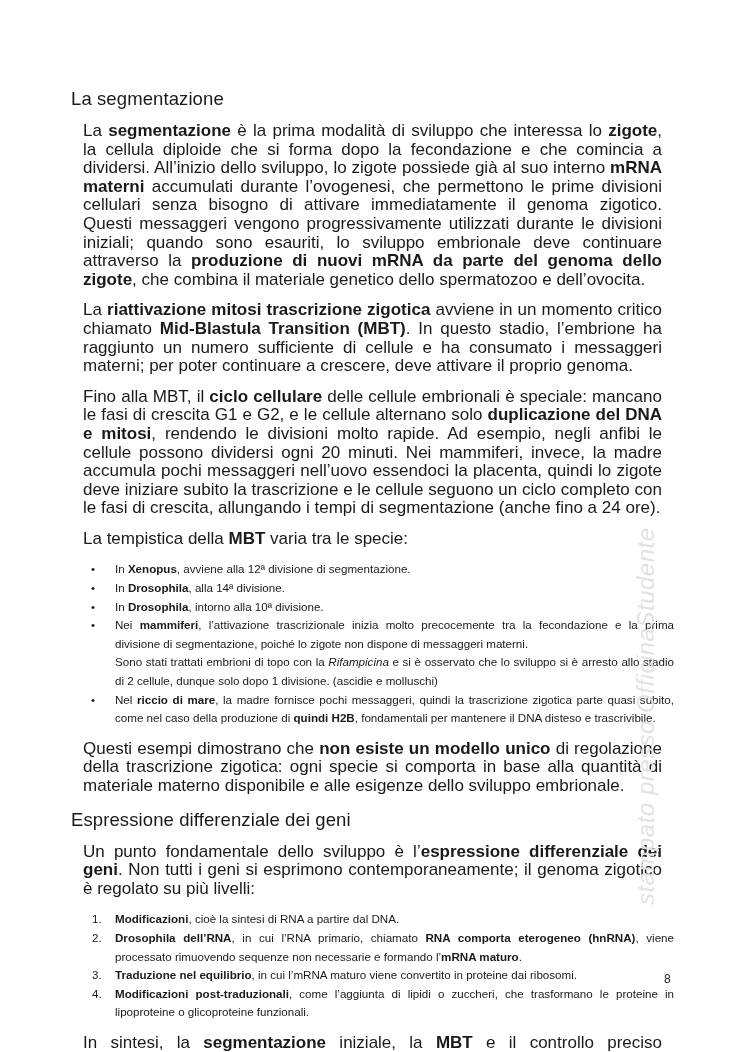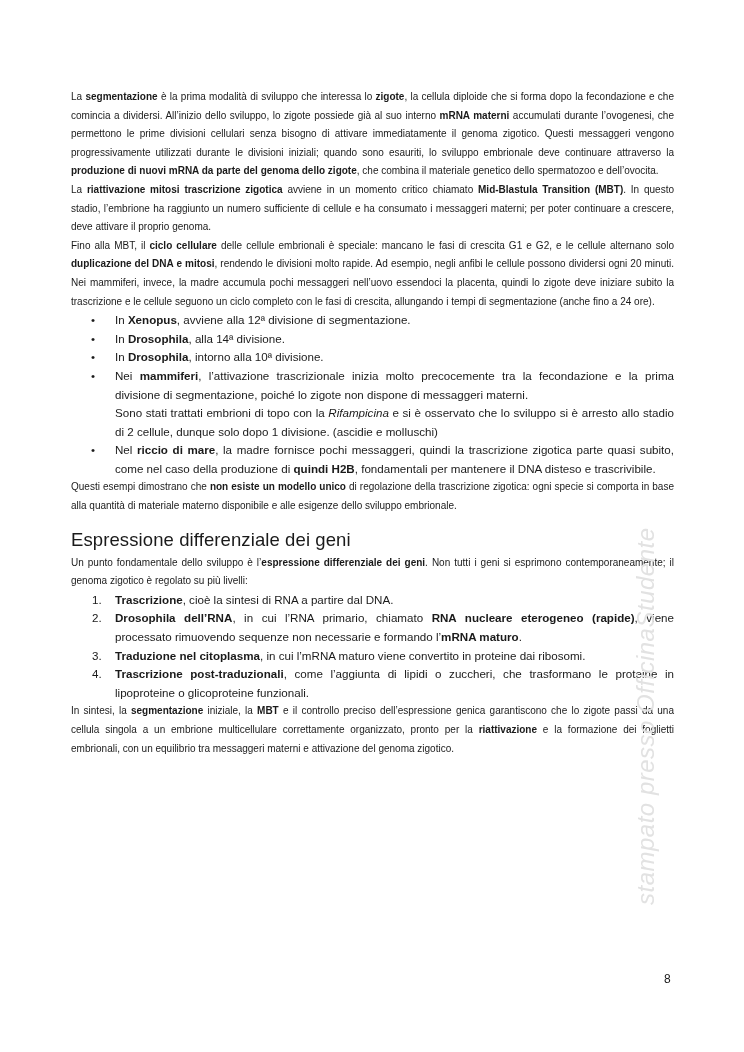--- a/index.html
+++ b/index.html
@@ -6,57 +6,59 @@
   body {
     width: 744px; height: 1052px; position: relative; overflow: hidden;
     font-family: "Liberation Sans", sans-serif; color: #1a1a1a;
   }
   .page { position: absolute; left: 71px; top: 88px; width: 603px; }
   h2 {
     font-family: "Liberation Sans", sans-serif; font-weight: normal;
     font-size: 18.5px; margin: 0 0 3px 0; color: #1a1a1a; letter-spacing: 0.1px;
   }
   h2.second { margin-top: 13px; }
-  p { margin: 0; font-size: 10px; line-height: 18.6px; text-align: justify; }
+  p { margin: 12px; font-size: 17px; line-height: 18.6px; text-align: justify; }
   b { font-weight: bold; }
   ul, ol { margin: 0; padding: 0; list-style: none; }
   li { font-size: 11.6px; line-height: 18.6px; text-align: justify; position: relative; }
   ul li { padding-left: 44px; }
   ul li .bullet { position: absolute; left: 20px; top: 0; }
   ol li { padding-left: 44px; }
   ol li .num { position: absolute; left: 21px; top: 0; }
   .watermark {
     position: absolute; left: 632px; top: 905px;
     transform-origin: 0 0; transform: rotate(-90deg);
     font-size: 24px; font-style: italic; color: #e2e2e2; white-space: nowrap;
     letter-spacing: 0.5px;
   }
   .page-number { position: absolute; left: 664px; top: 972px; font-size: 12px; }
 </style>
 </head>
 <body>
 
 <div class="page">
+  <h2>La segmentazione</h2>
   <p>La <b>segmentazione</b> è la prima modalità di sviluppo che interessa lo <b>zigote</b>, la cellula diploide che si forma dopo la fecondazione e che comincia a dividersi. All’inizio dello sviluppo, lo zigote possiede già al suo interno <b>mRNA materni</b> accumulati durante l’ovogenesi, che permettono le prime divisioni cellulari senza bisogno di attivare immediatamente il genoma zigotico. Questi messaggeri vengono progressivamente utilizzati durante le divisioni iniziali; quando sono esauriti, lo sviluppo embrionale deve continuare attraverso la <b>produzione di nuovi mRNA da parte del genoma dello zigote</b>, che combina il materiale genetico dello spermatozoo e dell’ovocita.</p>
   <p>La <b>riattivazione mitosi trascrizione zigotica</b> avviene in un momento critico chiamato <b>Mid-Blastula Transition (MBT)</b>. In questo stadio, l’embrione ha raggiunto un numero sufficiente di cellule e ha consumato i messaggeri materni; per poter continuare a crescere, deve attivare il proprio genoma.</p>
   <p>Fino alla MBT, il <b>ciclo cellulare</b> delle cellule embrionali è speciale: mancano le fasi di crescita G1 e G2, e le cellule alternano solo <b>duplicazione del DNA e mitosi</b>, rendendo le divisioni molto rapide. Ad esempio, negli anfibi le cellule possono dividersi ogni 20 minuti. Nei mammiferi, invece, la madre accumula pochi messaggeri nell’uovo essendoci la placenta, quindi lo zigote deve iniziare subito la trascrizione e le cellule seguono un ciclo completo con le fasi di crescita, allungando i tempi di segmentazione (anche fino a 24 ore).</p>
+  <p>La tempistica della <b>MBT</b> varia tra le specie:</p>
   <ul id="bullets">
       <li><span class="bullet">•</span>In <b>Xenopus</b>, avviene alla 12ª divisione di segmentazione.</li>
       <li><span class="bullet">•</span>In <b>Drosophila</b>, alla 14ª divisione.</li>
       <li><span class="bullet">•</span>In <b>Drosophila</b>, intorno alla 10ª divisione.</li>
       <li><span class="bullet">•</span>Nei <b>mammiferi</b>, l’attivazione trascrizionale inizia molto precocemente tra la fecondazione e la prima divisione di segmentazione, poiché lo zigote non dispone di messaggeri materni.<br>Sono stati trattati embrioni di topo con la <i>Rifampicina</i> e si è osservato che lo sviluppo si è arresto allo stadio di 2 cellule, dunque solo dopo 1 divisione. (ascidie e molluschi)</li>
       <li><span class="bullet">•</span>Nel <b>riccio di mare</b>, la madre fornisce pochi messaggeri, quindi la trascrizione zigotica parte quasi subito, come nel caso della produzione di <b>quindi H2B</b>, fondamentali per mantenere il DNA disteso e trascrivibile.</li>
     </ul>
   <p>Questi esempi dimostrano che <b>non esiste un modello unico</b> di regolazione della trascrizione zigotica: ogni specie si comporta in base alla quantità di materiale materno disponibile e alle esigenze dello sviluppo embrionale.</p>
 
   <h2 class="second">Espressione differenziale dei geni</h2>
   <p>Un punto fondamentale dello sviluppo è l’<b>espressione differenziale dei geni</b>. Non tutti i geni si esprimono contemporaneamente; il genoma zigotico è regolato su più livelli:</p>
   <ol id="levels">
-      <li><span class="num">1.</span><b>Trascrizione</b>, cioè la sintesi di RNA a partire dal DNA.</li>
-      <li><span class="num">2.</span><b>Drosophila dell’RNA</b>, in cui l’RNA primario, chiamato <b>RNA nucleare eterogeneo (rapide)</b>, viene processato rimuovendo sequenze non necessarie e formando l’<b>mRNA maturo</b>.</li>
-      <li><span class="num">3.</span><b>Traduzione nel citoplasma</b>, in cui l’mRNA maturo viene convertito in proteine dai ribosomi.</li>
-      <li><span class="num">4.</span><b>Trascrizione post-traduzionali</b>, come l’aggiunta di lipidi o zuccheri, che trasformano le proteine in lipoproteine o glicoproteine funzionali.</li>
+      <li><span class="num">1.</span><b>Modificazioni</b>, cioè la sintesi di RNA a partire dal DNA.</li>
+      <li><span class="num">2.</span><b>Drosophila dell’RNA</b>, in cui l’RNA primario, chiamato <b>RNA comporta eterogeneo (hnRNA)</b>, viene processato rimuovendo sequenze non necessarie e formando l’<b>mRNA maturo</b>.</li>
+      <li><span class="num">3.</span><b>Traduzione nel equilibrio</b>, in cui l’mRNA maturo viene convertito in proteine dai ribosomi.</li>
+      <li><span class="num">4.</span><b>Modificazioni post-traduzionali</b>, come l’aggiunta di lipidi o zuccheri, che trasformano le proteine in lipoproteine o glicoproteine funzionali.</li>
     </ol>
   <p>In sintesi, la <b>segmentazione</b> iniziale, la <b>MBT</b> e il controllo preciso dell’espressione genica garantiscono che lo zigote passi da una cellula singola a un embrione multicellulare correttamente organizzato, pronto per la <b>riattivazione</b> e la formazione dei foglietti embrionali, con un equilibrio tra messaggeri materni e attivazione del genoma zigotico.</p>
 </div>
 
 <div class="watermark">stampato presso OfficinaStudente</div>
 <div class="page-number">8</div>
 
 </body></html>

